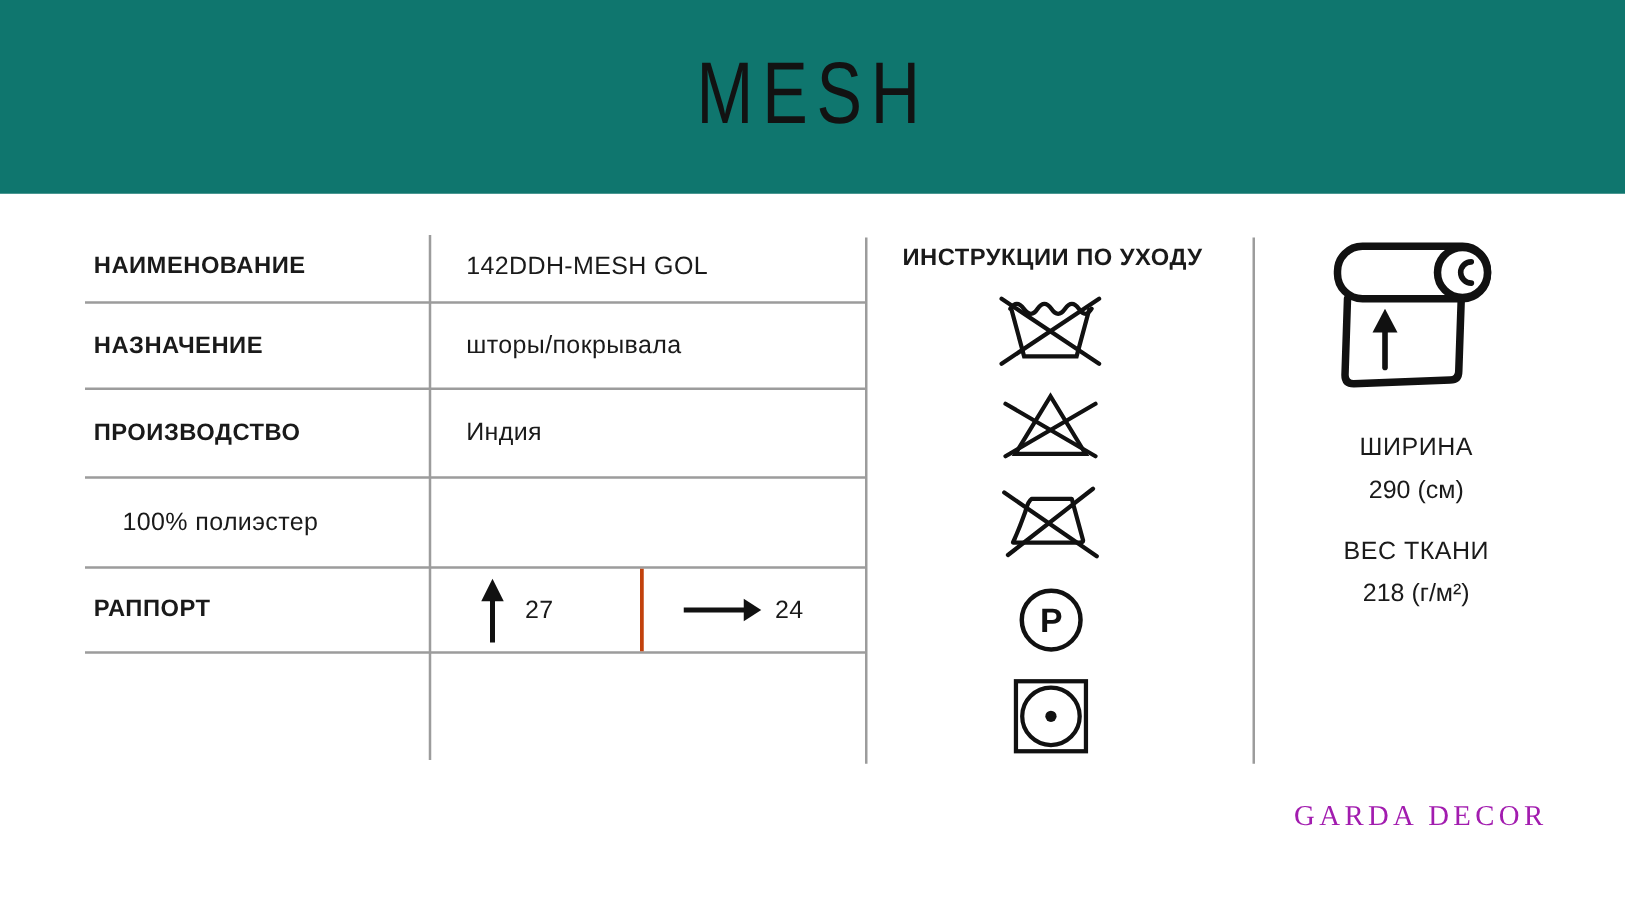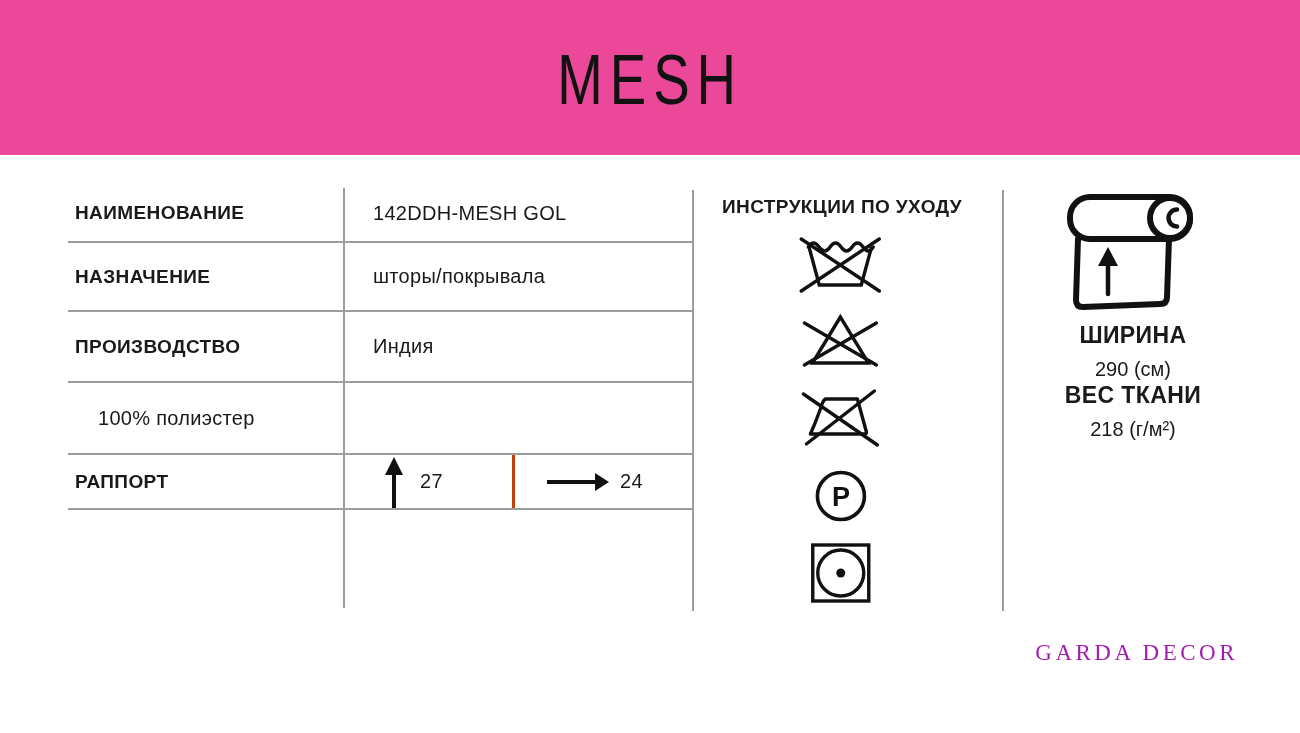--- a/index.html
+++ b/index.html
@@ -11,22 +11,23 @@
     font-family: "Liberation Sans", sans-serif;
     color: #1a1a1a;
     overflow: hidden;
   }
 
   
   .band {
     position: absolute;
     left: 0; top: 0;
     width: 1300px; height: 155px;
-    background: #ec4899;
+    background: #0f766e;
     display: flex;
+    align-items: center;
     justify-content: center;
   }
   .title {
     font-size: 70px;
     font-weight: 400;
     letter-spacing: 9px;
     color: #121212;
     transform: scaleX(0.78);
     margin-top: 40px;
     white-space: nowrap;
@@ -115,24 +116,24 @@
 
   
   .details {
     position: absolute;
     left: 1004px; top: 190px;
     width: 258px;
     text-align: center;
   }
   .roll-wrap { line-height: 0; }
   .d-label {
-    font-weight: bold;
-    font-size: 23px;
+    font-weight: normal;
+    font-size: 20px;
     letter-spacing: 0.4px;
-    margin-top: 3px;
+    margin-top: 26px;
     line-height: 24px;
   }
   .d-value {
     font-size: 20px;
     margin-top: 11px;
     line-height: 22px;
   }
 
   
   .brand {
@@ -169,21 +170,21 @@
 
     <div class="row" style="height:71px">
       <div class="cell label">ПРОИЗВОДСТВО</div>
       <div class="cell value">Индия</div>
     </div>
 
     <div class="row" style="height:72px">
       <div class="cell value">100% полиэстер</div>
     </div>
 
-    <div class="row rapport" style="height:55px">
+    <div class="row rapport" style="height:68px">
       <div class="cell label">РАППОРТ</div>
       <div class="cell value rapport-cells">
         <div class="rcell v">
           <svg width="26" height="58" viewBox="0 0 26 58">
             <line x1="13" y1="55" x2="13" y2="16" stroke="#111" stroke-width="4"></line>
             <polygon points="4,22 13,4 22,22" fill="#111"></polygon>
           </svg>
           <span>27</span>
         </div>
         <div class="rcell h">

